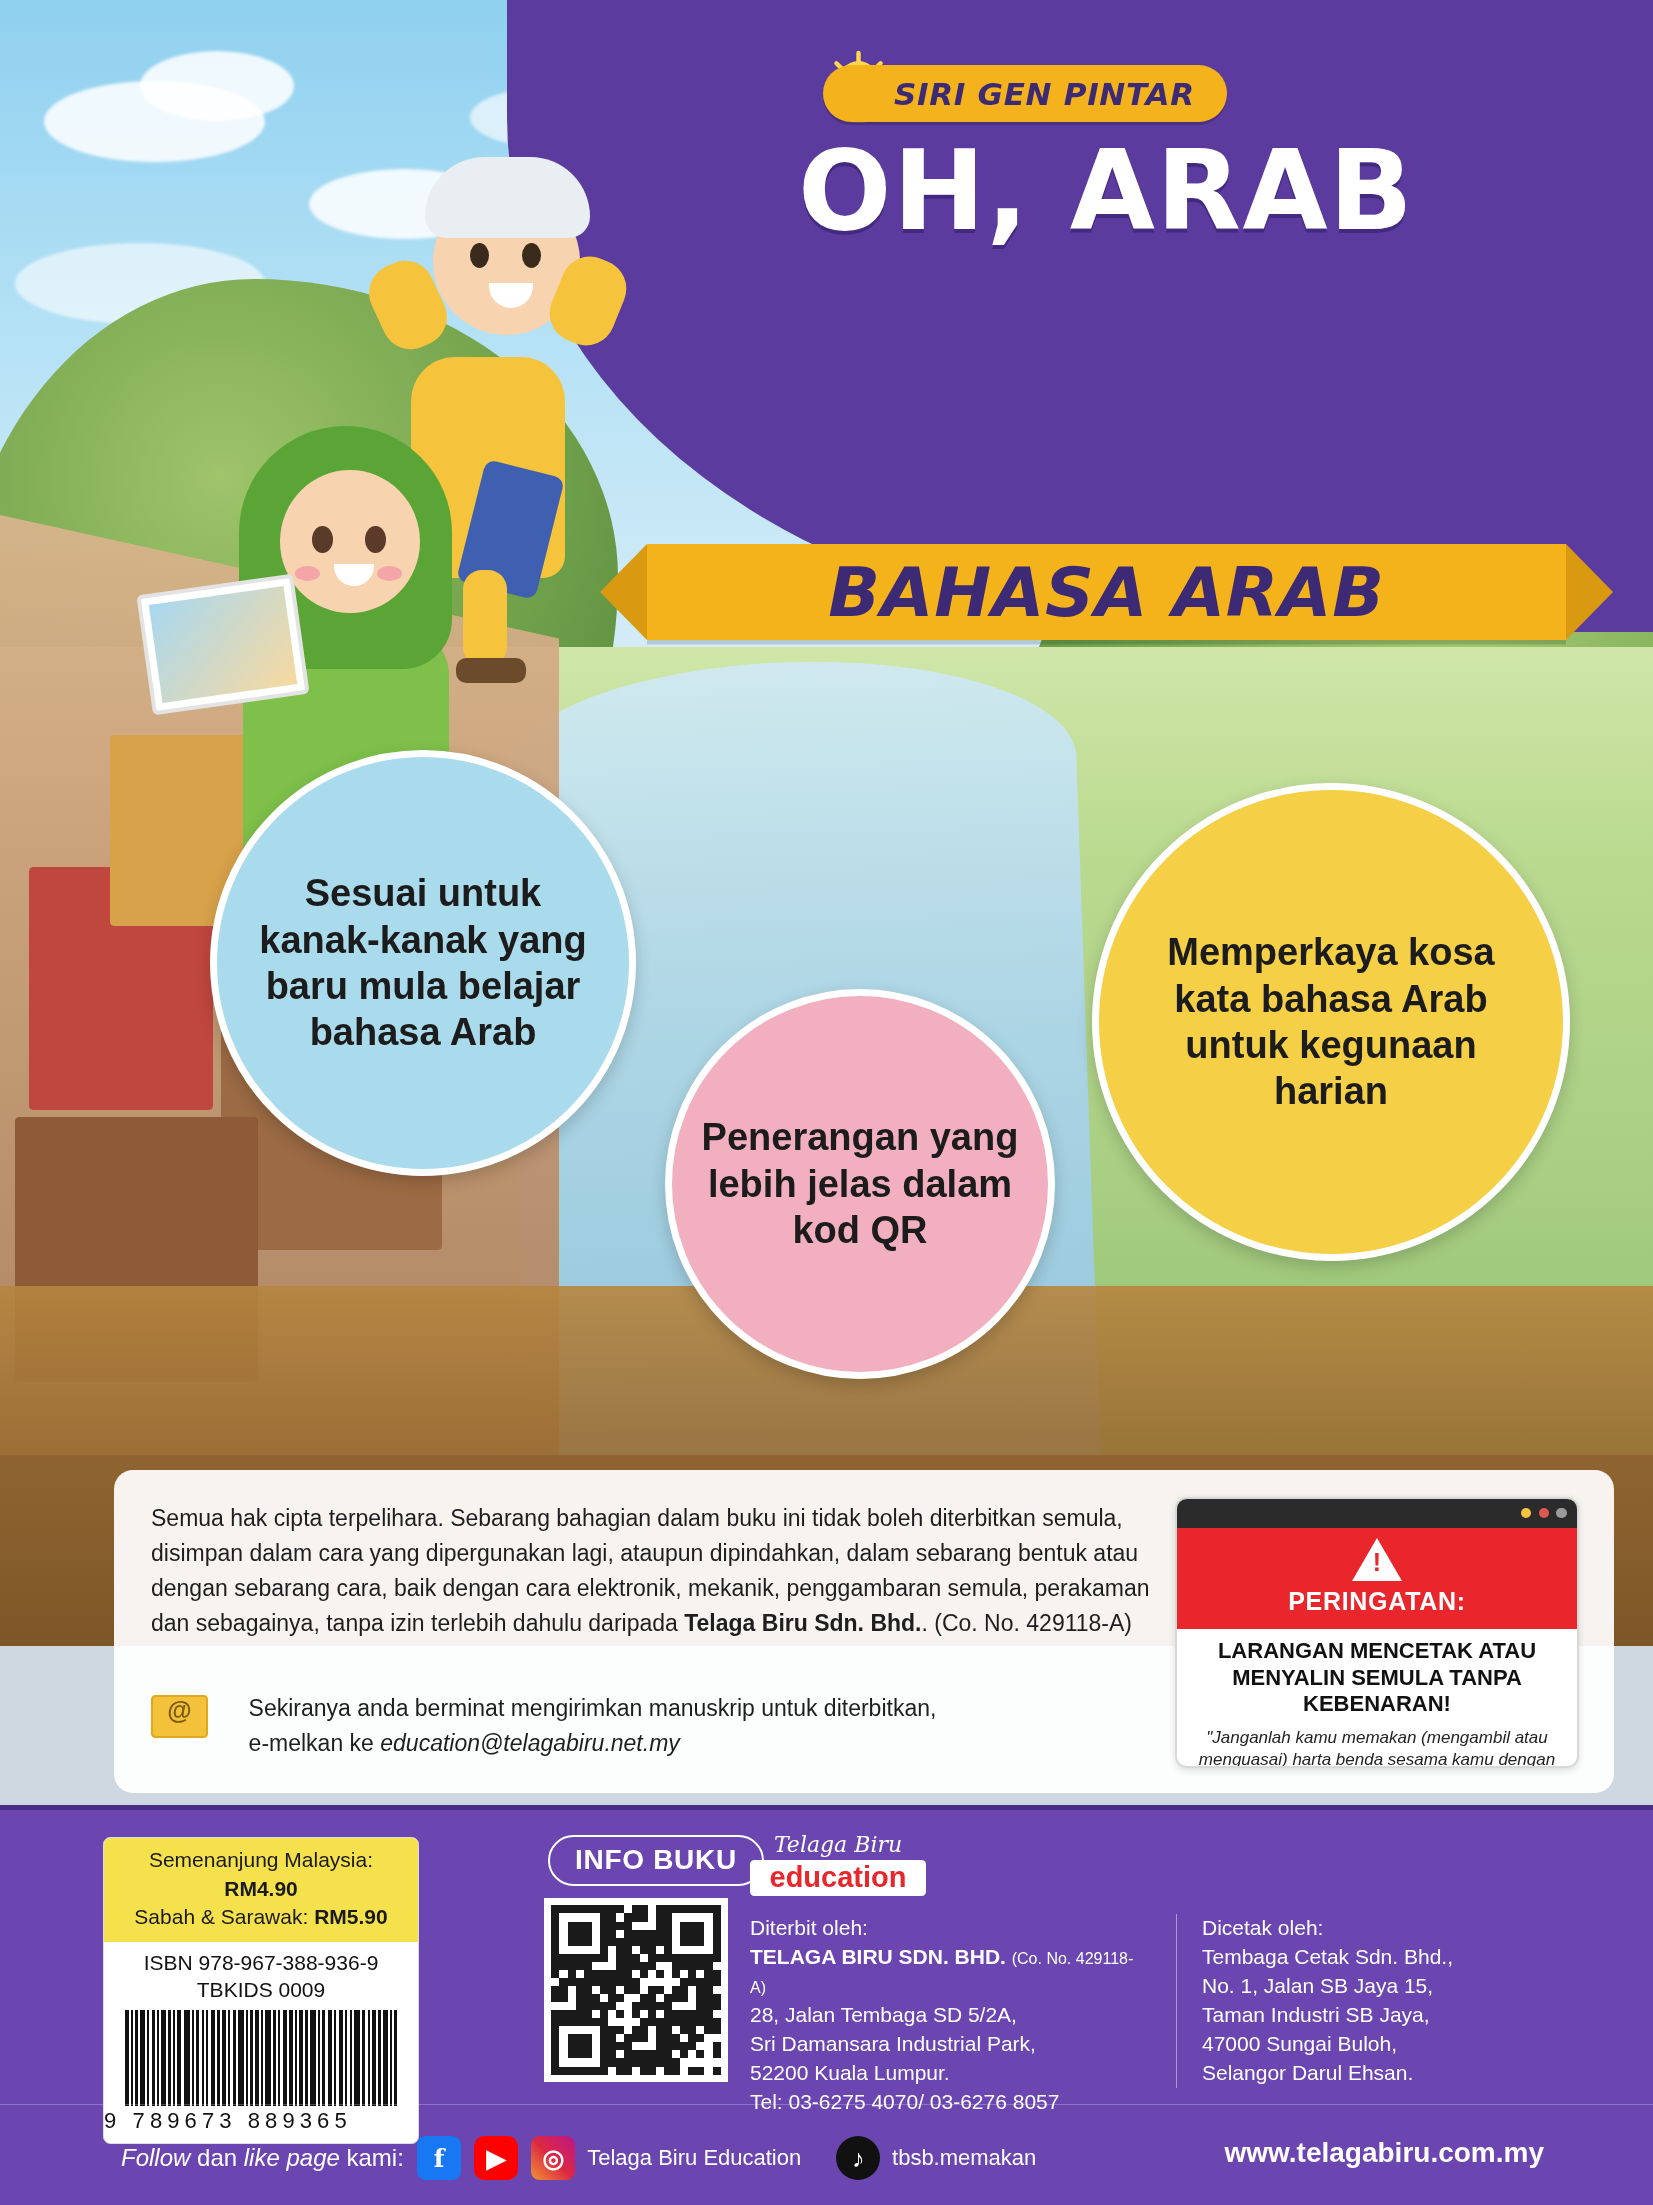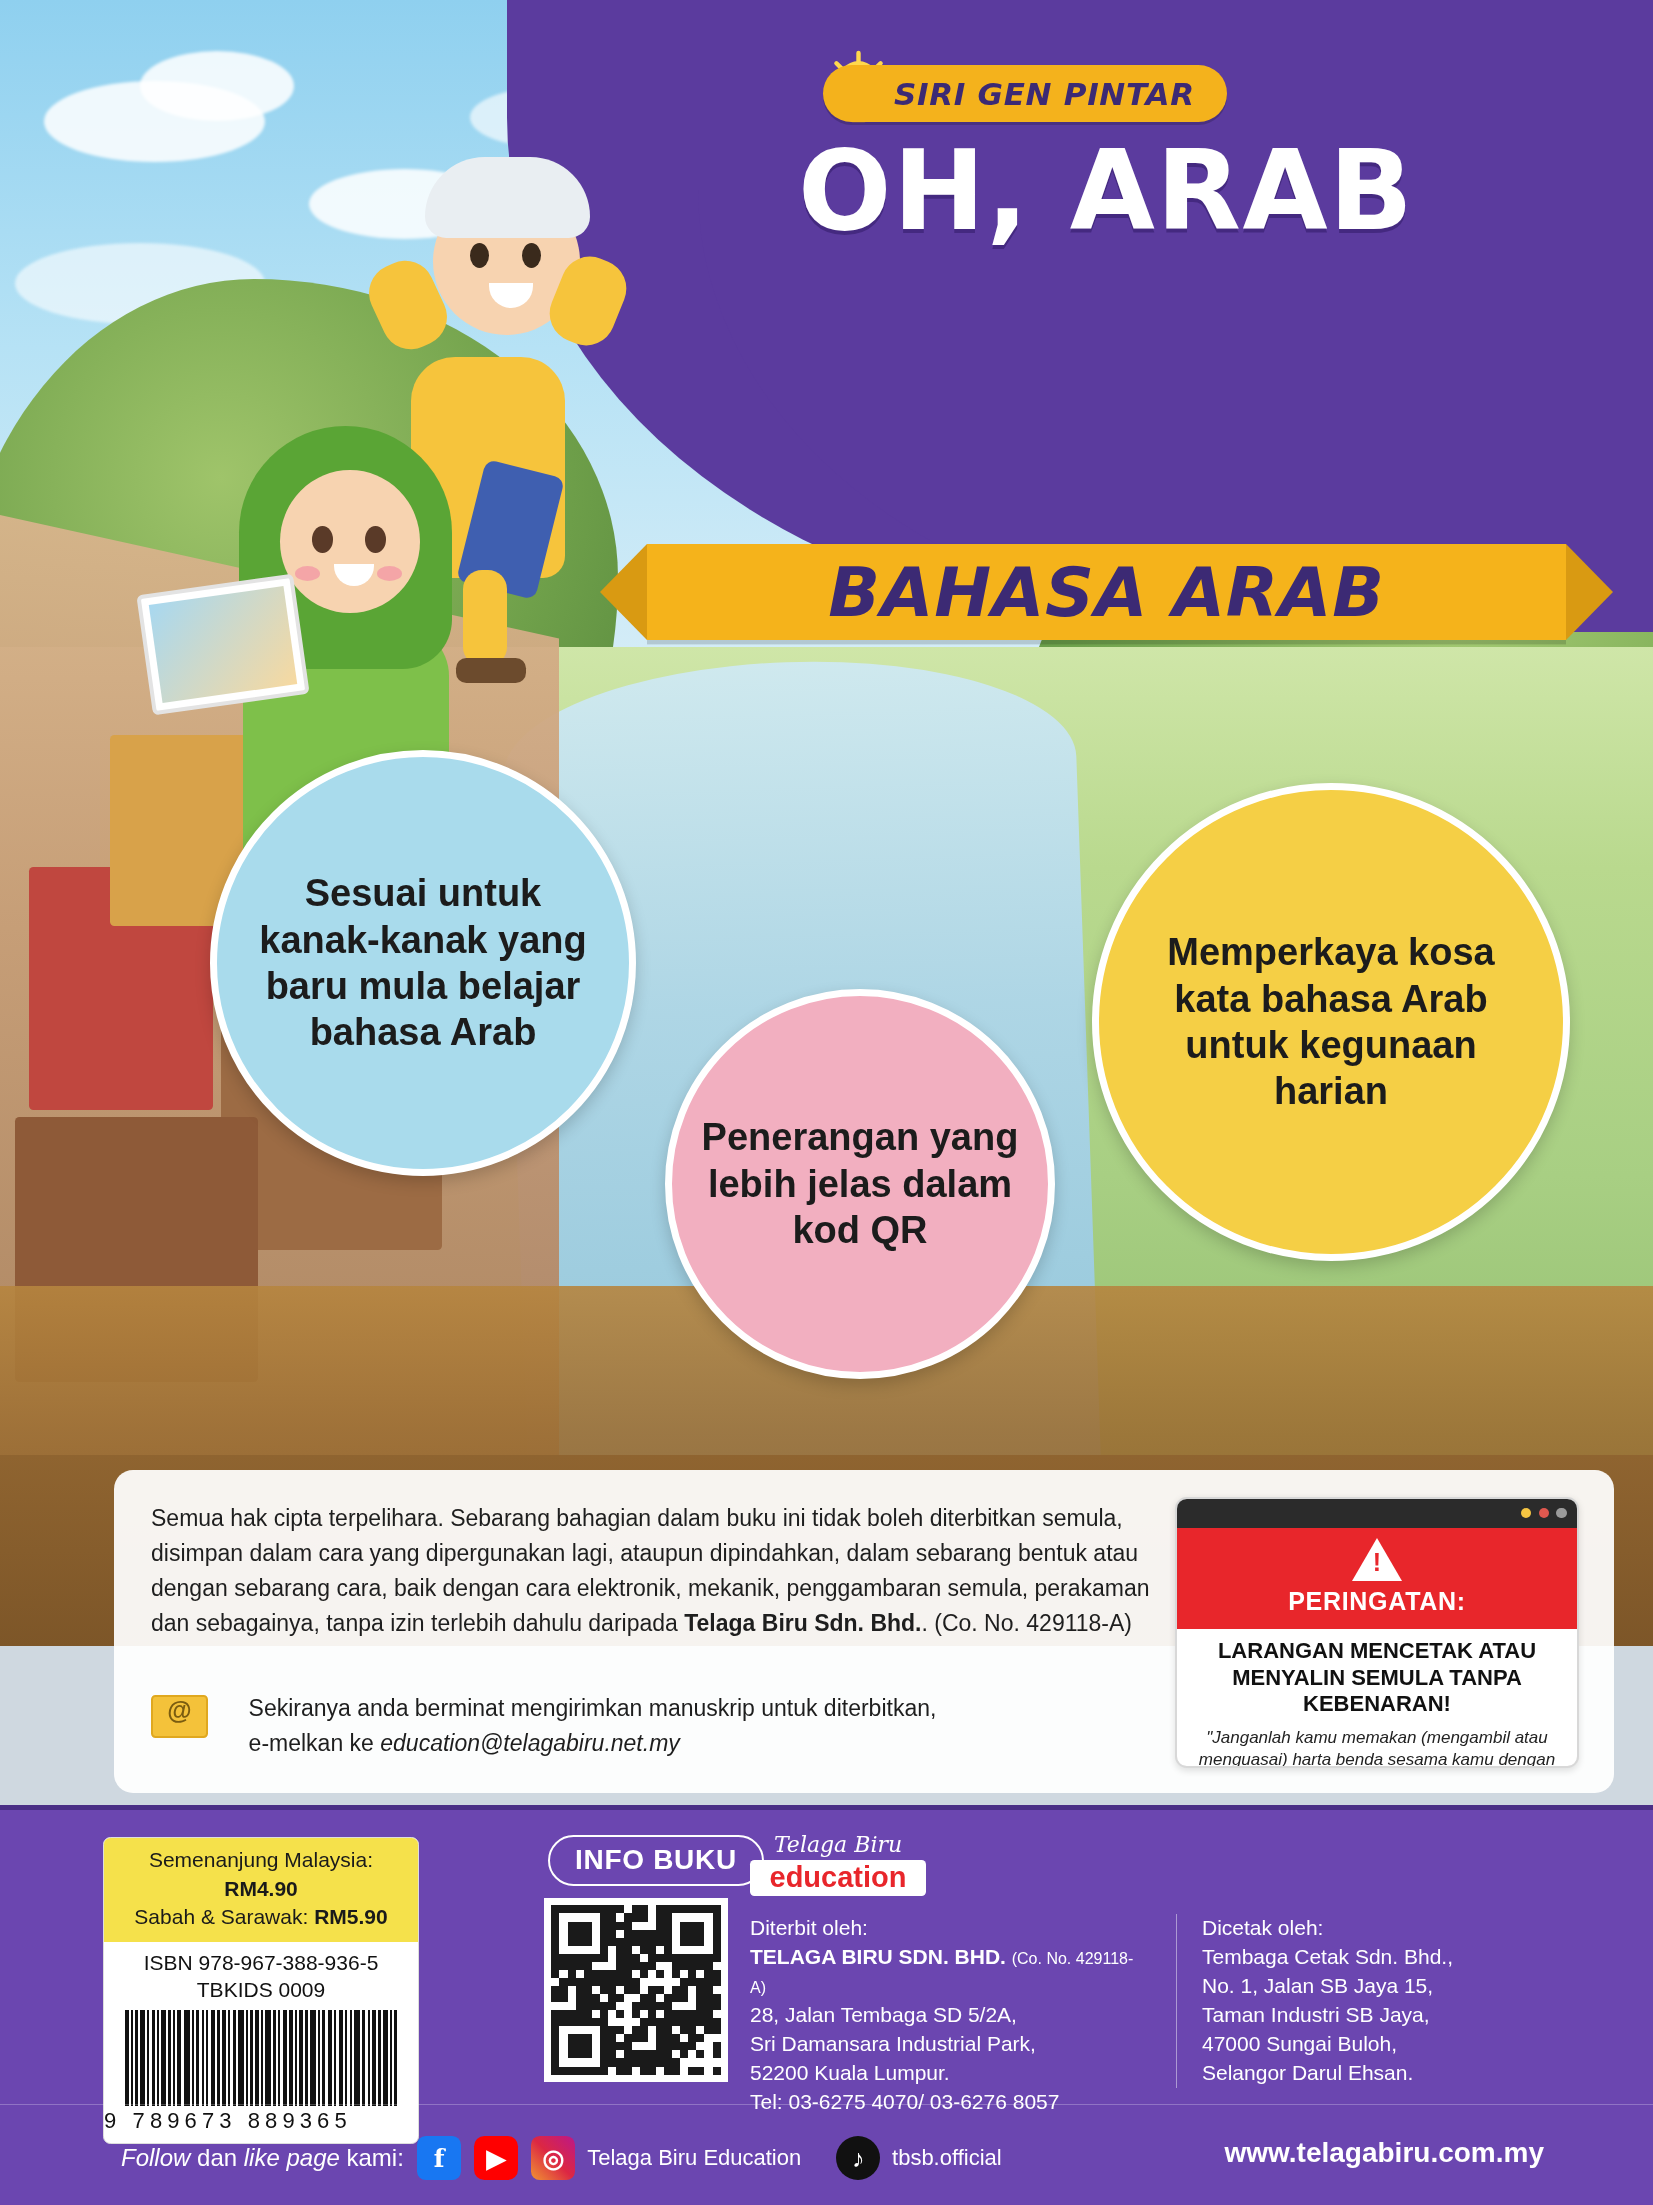--- a/index.html
+++ b/index.html
@@ -474,21 +474,21 @@
   </div>
 
   <div class="footer">
 
     <div class="price-box">
       <div class="price-top">
         <span>Semenanjung Malaysia: </span><b>RM4.90</b><br>
         <span>Sabah &amp; Sarawak: </span><b>RM5.90</b>
       </div>
       <div class="isbn">
-        <span>ISBN 978-967-388-936-5</span><br>
+        <span>ISBN 978-967-388-936-9</span><br>
         <span>TBKIDS 0009</span>
       </div>
       <div class="barcode">
         <i style="width:4.4px"></i>
           <i style="width:2.2px"></i>
           <i style="width:2.9px"></i>
           <i style="width:5.9px"></i>
           <i style="width:2.2px"></i>
         <i style="width:3.7px"></i>
           <i style="width:2.2px"></i>
@@ -1012,19 +1012,19 @@
 
     <div class="follow-bar">
       <span class="follow-label"><i>Follow</i><span> dan </span><i>like page</i><span> kami:</span></span>
 
       <span class="soc soc-fb">f</span>
       <span class="soc soc-yt">▶</span>
       <span class="soc soc-ig">◎</span>
       <span class="soc-name">Telaga Biru Education</span>
 
       <span class="soc soc-tt" style="margin-left:35px;">♪</span>
-      <span class="soc-name">tbsb.official</span>
+      <span class="soc-name">tbsb.memakan</span>
 
       <span class="weburl">www.telagabiru.com.my</span>
     </div>
   </div>
 </div>
 
 
 </body></html>

